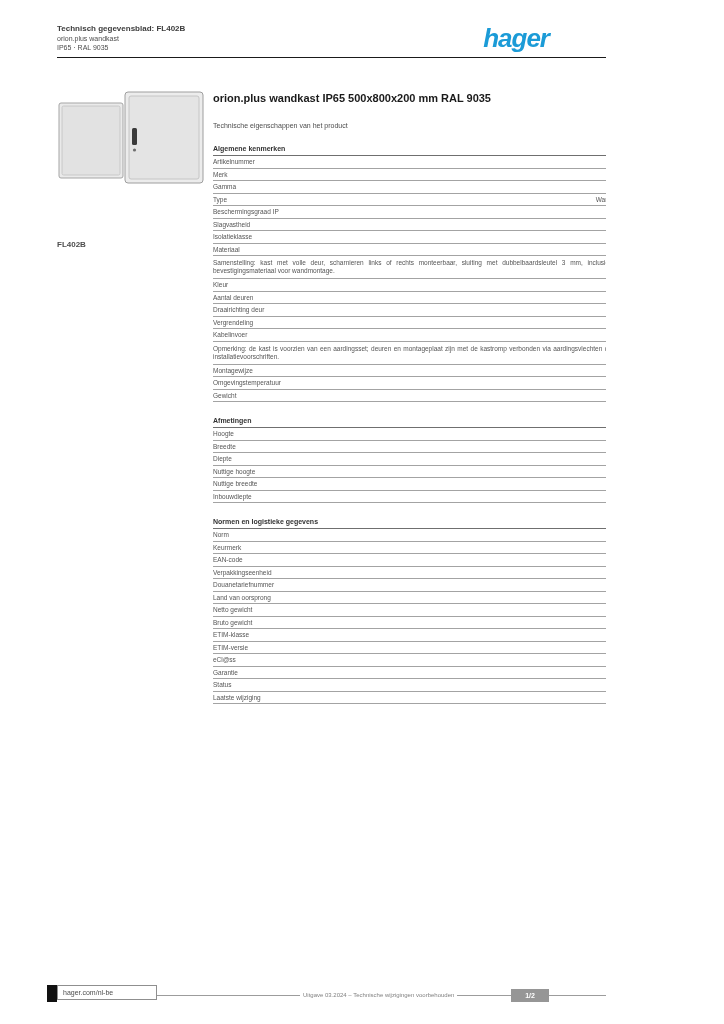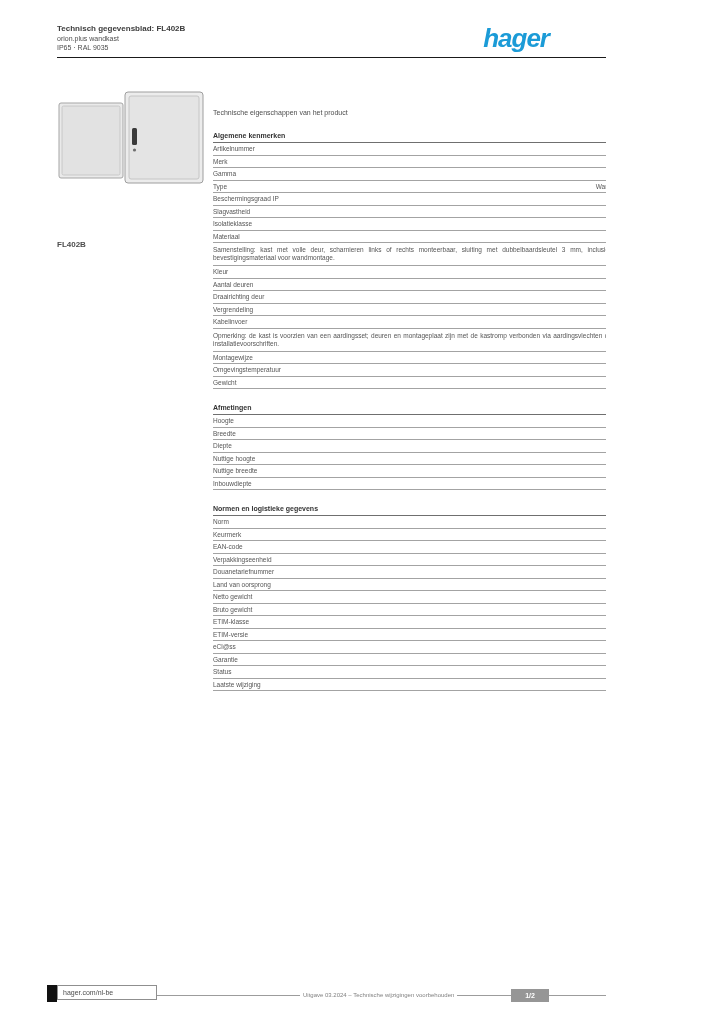--- a/index.html
+++ b/index.html
@@ -87,20 +87,21 @@
       <rect x="75" y="38" width="5" height="17" rx="1.5" fill="#3a3a3a"></rect>
       <circle cx="77.5" cy="60" r="1.6" fill="#6e6e6e"></circle>
 
       <rect x="2" y="13" width="64" height="75" rx="2" fill="#eaeaea" stroke="#a5a5a5" stroke-width="1"></rect>
       <rect x="5" y="16" width="58" height="69" rx="1.5" fill="#e2e2e2" stroke="#c2c2c2" stroke-width="0.8"></rect>
     </svg>
   </div>
   <div class="product-ref">FL402B</div>
 
   <div class="content">
+    <div class="doc-title">orion.plus wandkast IP65 500x800x200 mm RAL 9035</div>
     <div class="doc-subtitle">Technische eigenschappen van het product</div>
     <div class="spec-sections">
         <div class="spec-section">
           <div class="section-title">Algemene kenmerken</div>
           <div class="spec-row">
             <span class="spec-label">Artikelnummer</span>
             <span class="spec-value">FL402B</span>
           </div>
           <div class="spec-row">
             <span class="spec-label">Merk</span>

